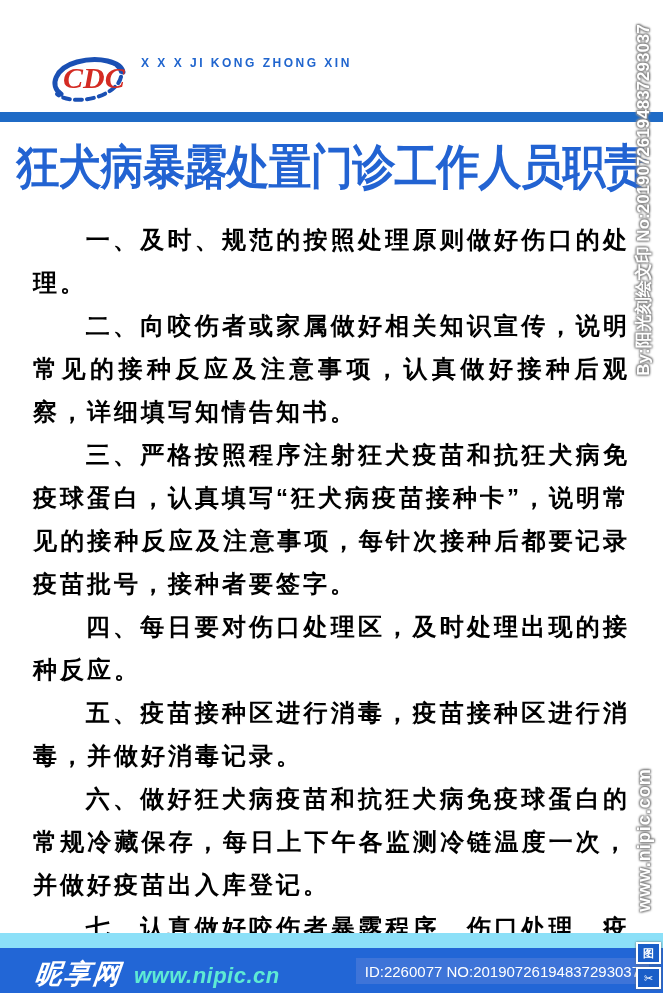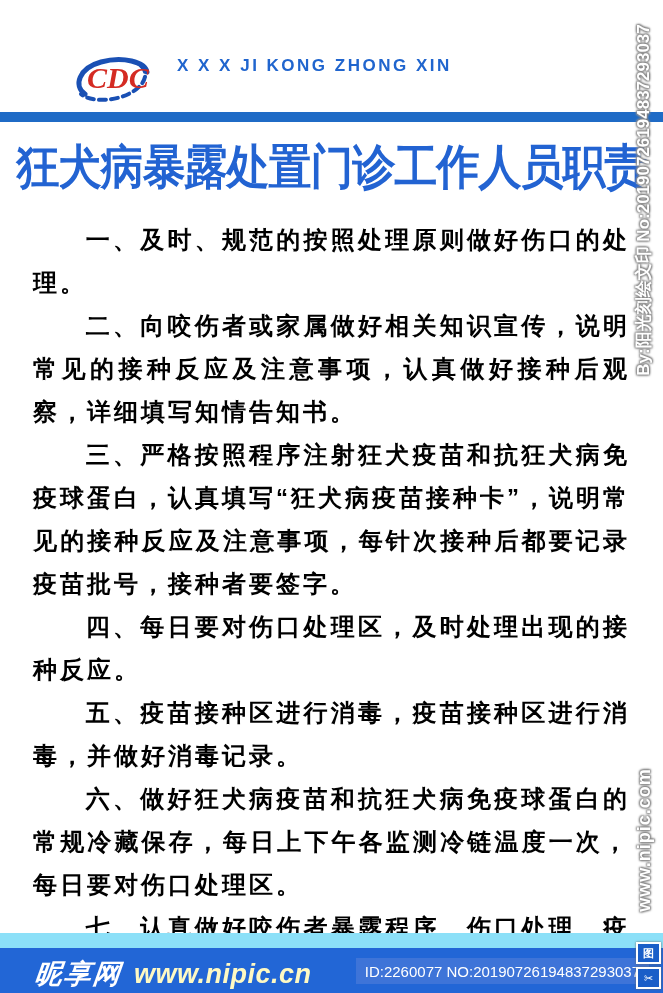--- a/index.html
+++ b/index.html
@@ -7,30 +7,30 @@
   .page {
     position: relative;
     width: 663px;
     height: 993px;
     background: #ffffff;
     overflow: hidden;
     font-family: "Liberation Sans", "DejaVu Sans", sans-serif;
   }
 
   
-  .header { position: absolute; left: 71px; top: 50px; height: 60px; display: flex; align-items: flex-start; }
+  .header { position: absolute; left: 47px; top: 50px; height: 60px; display: flex; align-items: flex-start; }
   .logo { width: 84px; height: 58px; position: relative; flex: 0 0 auto; }
   .org { margin-left: 6px; padding-top: 4px; }
   .org-name {
     color: #1b63d4; font-size: 29px; font-weight: bold; letter-spacing: 1px;
     line-height: 32px; white-space: nowrap;
   }
   .org-pinyin {
-    color: #2065ce; font-size: 17px; font-weight: bold; letter-spacing: 2.5px;
-    margin-top: 2px; margin-left: 16px; white-space: nowrap;
+    color: #2065ce; font-size: 12px; font-weight: bold; letter-spacing: 2.5px;
+    margin-top: 2px; margin-left: 4px; white-space: nowrap;
   }
   .divider-bar { position: absolute; left: 0; top: 112px; width: 663px; height: 10px; background: #1f6bc6; }
 
   
   .doc-title {
     position: absolute; left: 0; top: 136px; width: 663px;
     text-align: center; color: #2263d2;
     font-size: 43px; font-weight: 900; letter-spacing: -1px;
     transform: scaleY(1.1); transform-origin: top center;
     white-space: nowrap;
@@ -61,21 +61,21 @@
 
   
   .footer-lightband { position: absolute; left: 0; top: 933px; width: 663px; height: 15px; background: #8ce0f8; }
   .footer { position: absolute; left: 0; top: 948px; width: 663px; height: 45px; background: #2266d6; }
   .footer-brand { position: absolute; left: 35px; top: 8px; display: flex; align-items: baseline; }
   .site-name {
     color: #ffffff; font-size: 27px; font-weight: 900; font-style: italic;
     letter-spacing: 2px; transform: skewX(-6deg);
   }
   .site-url {
-    color: #fef9c3; font-size: 27px; font-weight: bold; font-style: italic;
+    color: #5eead4; font-size: 22px; font-weight: bold; font-style: italic;
     margin-left: 12px; letter-spacing: 0.5px;
   }
   .id-box {
     position: absolute; right: 14px; top: 10px; height: 26px;
     background: #3e74d8; color: #ffffff; font-size: 15px;
     display: flex; align-items: center; padding: 0 9px; white-space: nowrap;
   }
 
   
   .logo svg { position: absolute; left: 0; top: 0; }
@@ -103,21 +103,21 @@
   <div class="divider-bar"></div>
 
   <div class="doc-title">狂犬病暴露处置门诊工作人员职责</div>
 
   <div class="body-text">
     <p class="para">一、及时、规范的按照处理原则做好伤口的处理。</p>
     <p class="para">二、向咬伤者或家属做好相关知识宣传，说明常见的接种反应及注意事项，认真做好接种后观察，详细填写知情告知书。</p>
     <p class="para">三、严格按照程序注射狂犬疫苗和抗狂犬病免疫球蛋白，认真填写“狂犬病疫苗接种卡”，说明常见的接种反应及注意事项，每针次接种后都要记录疫苗批号，接种者要签字。</p>
     <p class="para">四、每日要对伤口处理区，及时处理出现的接种反应。</p>
     <p class="para">五、疫苗接种区进行消毒，疫苗接种区进行消毒，并做好消毒记录。</p>
-    <p class="para">六、做好狂犬病疫苗和抗狂犬病免疫球蛋白的常规冷藏保存，每日上下午各监测冷链温度一次，每日要对伤口处理区。</p>
+    <p class="para">六、做好狂犬病疫苗和抗狂犬病免疫球蛋白的常规冷藏保存，每日上下午各监测冷链温度一次，并做好疫苗出入库登记。</p>
     <p class="para">七、认真做好咬伤者暴露程序、伤口处理、疫苗(免疫球蛋白)接种，异常反应等相关情况的登记，每月汇总，上报资料。</p>
   </div>
 
   <div class="vwm vwm-top">By:阳光刻绘文印 No:20190726194837293037</div>
   <div class="vwm vwm-bottom">www.nipic.com</div>
   <div class="corner-icons">
     <div class="corner-icon">图</div>
     <div class="corner-icon">✂</div>
   </div>
 

